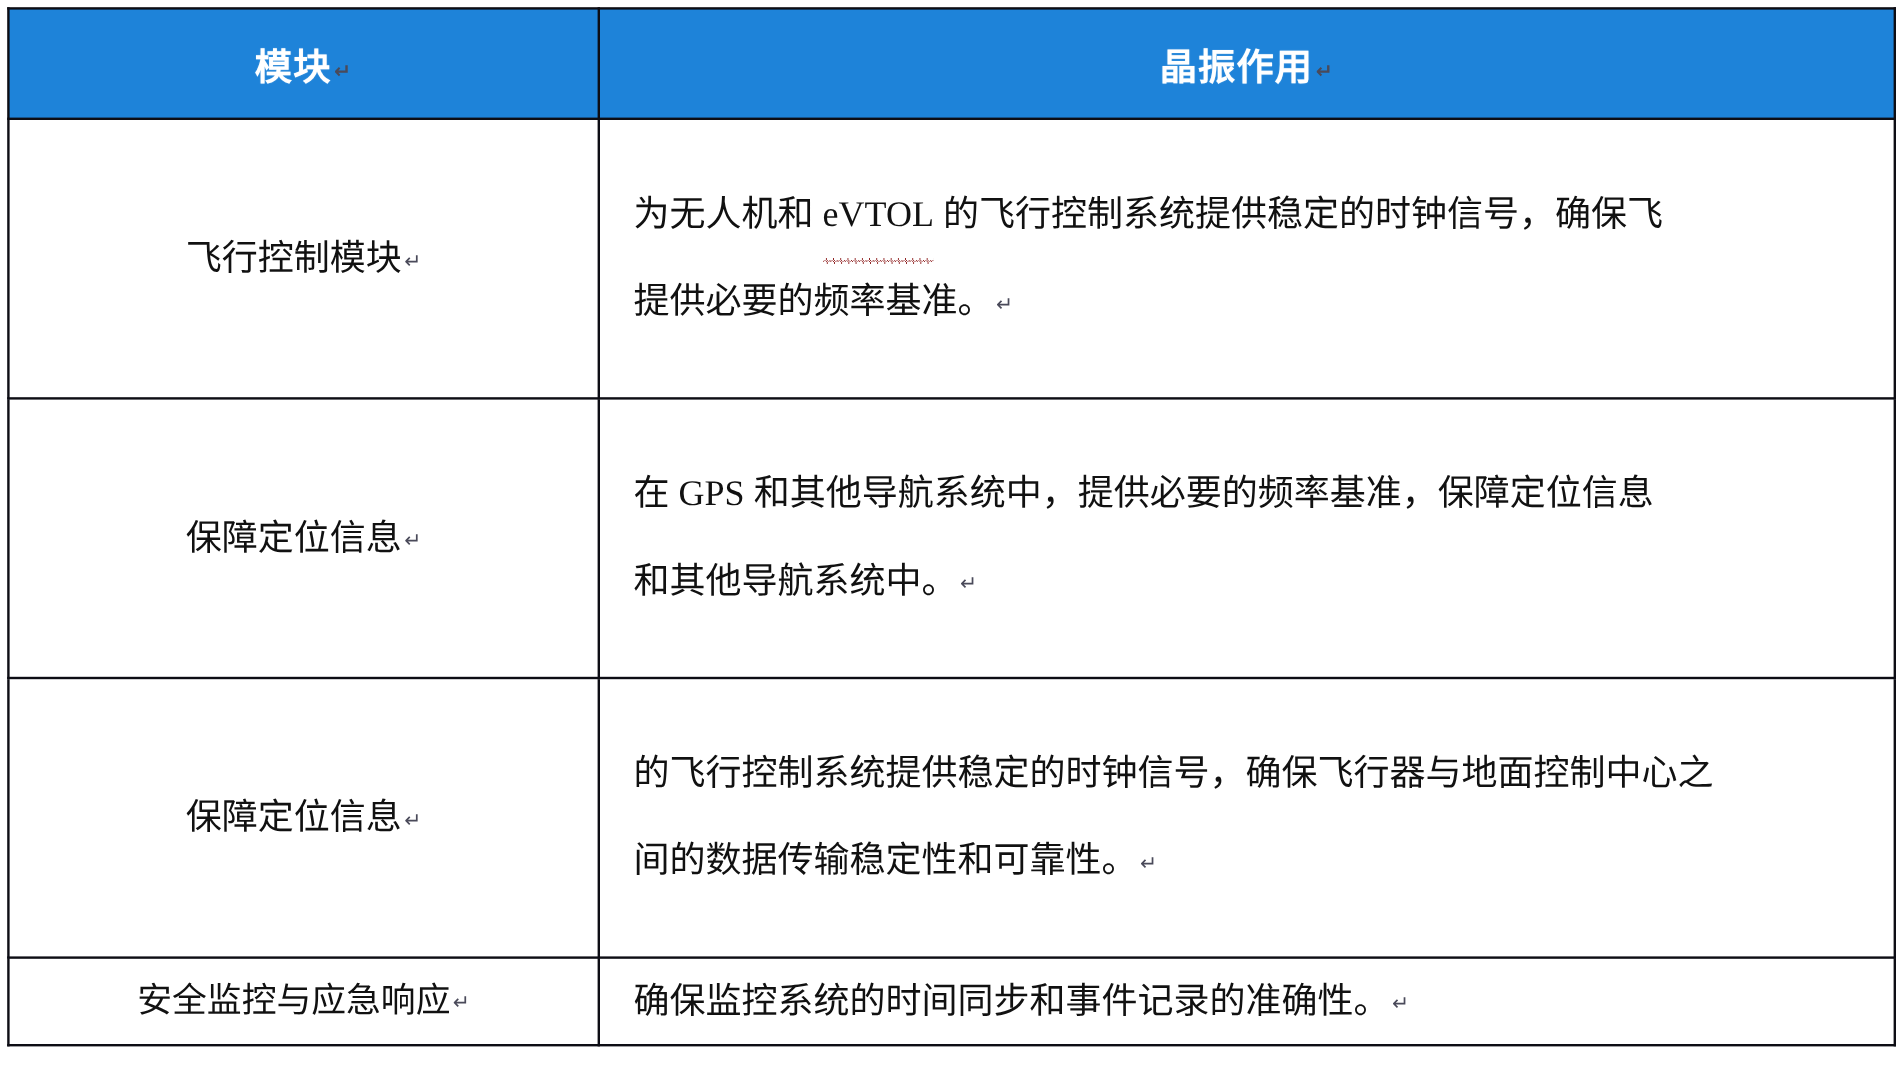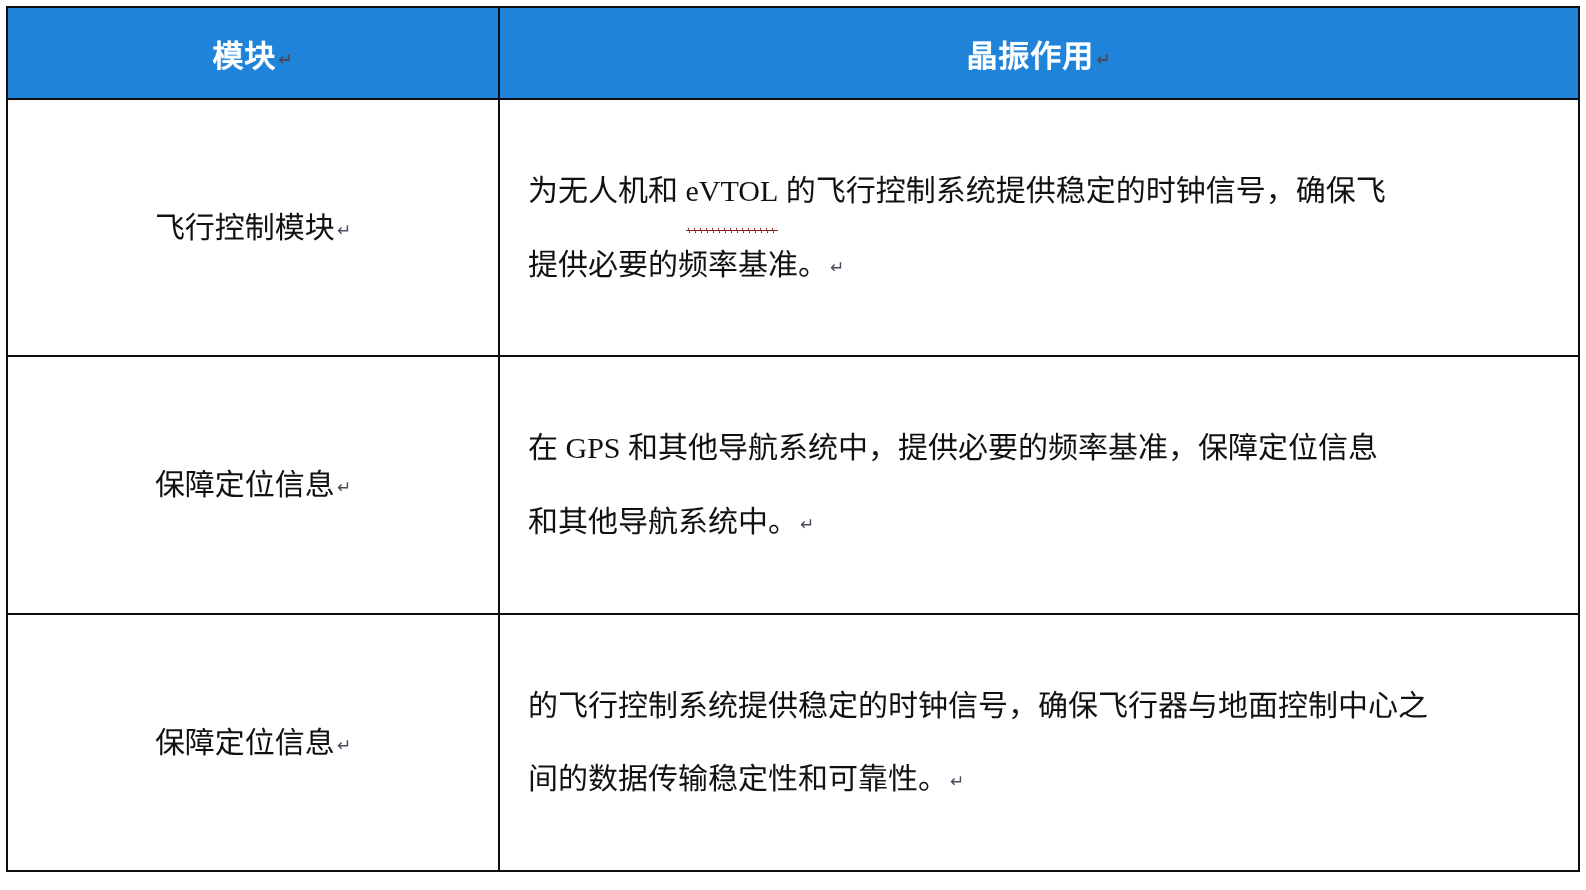--- a/index.html
+++ b/index.html
@@ -165,16 +165,24 @@
           </tr>
           <tr>
             <td class="cell-module"><span>保障定位信息</span><span class="pilcrow">↵</span></td>
             <td class="cell-role">
               <span class="role-lines">
                 <span class="role-line"><span>的飞行控制系统提供稳定的时钟信号，确保飞行器与地面控制中心之</span></span>
                 <span class="role-line"><span>间的数据传输稳定性和可靠性。</span><span class="pilcrow">↵</span></span>
               </span>
             </td>
           </tr>
+          <tr class="row-compact">
+            <td class="cell-module"><span>安全监控与应急响应</span><span class="pilcrow">↵</span></td>
+            <td class="cell-role">
+              <span class="role-lines">
+                <span class="role-line"><span>确保监控系统的时间同步和事件记录的准确性。</span><span class="pilcrow">↵</span></span>
+              </span>
+            </td>
+          </tr>
         </tbody>
     </table>
   </div>
 </div>
 
 </body></html>

